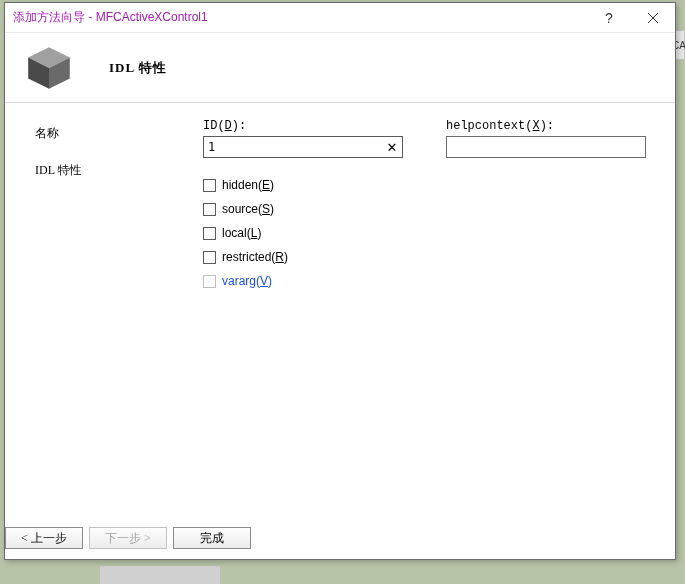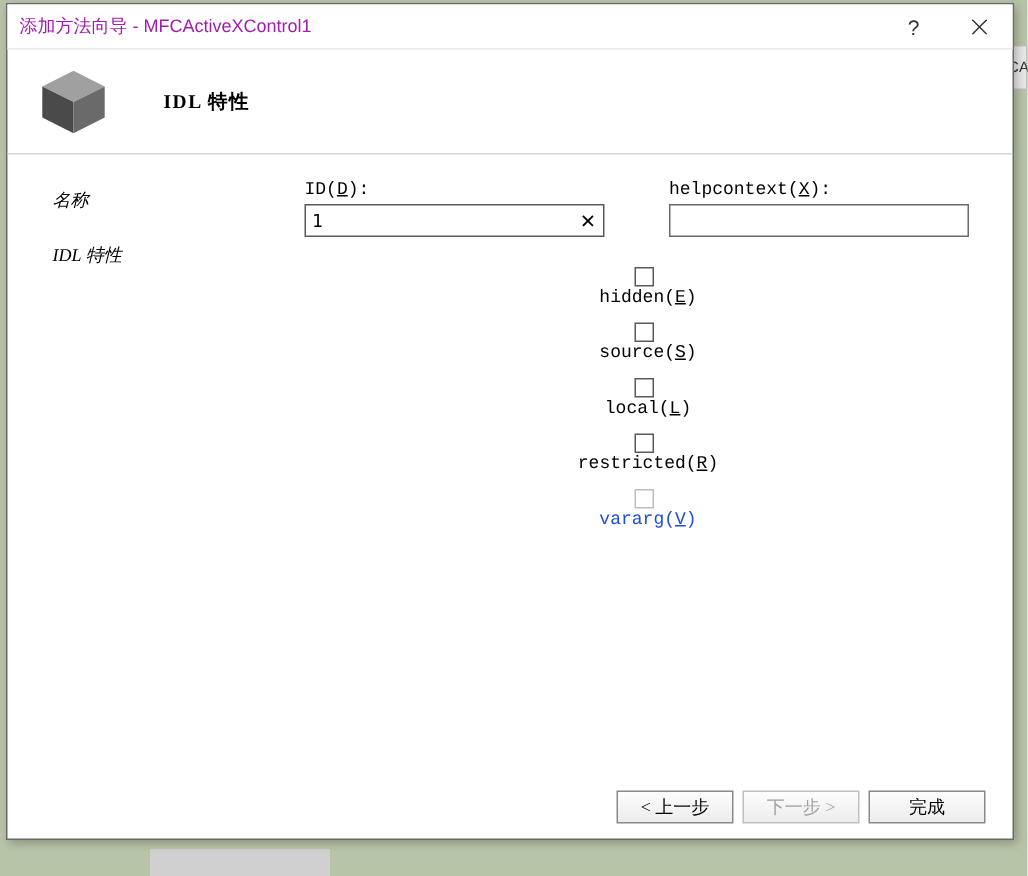--- a/index.html
+++ b/index.html
@@ -85,21 +85,20 @@
     width: 178px;
     padding: 18px 0 0 30px;
   }
   .sidebar .nav-item {
     font-family: SimSun, serif;
     font-size: 12px;
     color: #000;
     padding: 4px 0;
     margin-bottom: 12px;
     cursor: pointer;
-    font-style: italic;
   }
 
   .form-area {
     flex: 1;
     padding: 16px 14px 10px 20px;
     position: relative;
   }
   .form-row {
     display: flex;
     margin-bottom: 4px;
@@ -147,41 +146,40 @@
     cursor: pointer;
   }
 
   .checkboxes {
     margin-top: 20px;
   }
   .cb-row {
     display: flex;
     align-items: center;
     margin-bottom: 10px;
-    font-family: Liberation Mono, monospace;
-    font-size: 12px;
-    flex-direction: column;
+    font-family: Liberation Sans, sans-serif;
+    font-size: 12px;
   }
   .cb-box {
     width: 13px; height: 13px;
     border: 1px solid #5a5a5a;
     margin-right: 6px;
     display: inline-block;
   }
   .cb-row.disabled {
     color: #1d4ed8;
   }
   .cb-row.disabled .cb-box {
     border-color: #bdbdbd;
   }
 
   .button-bar {
     height: 42px;
     display: flex;
-    justify-content: flex-end;
+    justify-content: flex-start;
     align-items: center;
     padding-right: 18px;
     gap: 6px;
   }
   .btn {
     min-width: 78px;
     height: 22px;
     border: 1px solid #8a8a8a;
     background: linear-gradient(#fdfdfd, #ececec);
     font-size: 12px;

